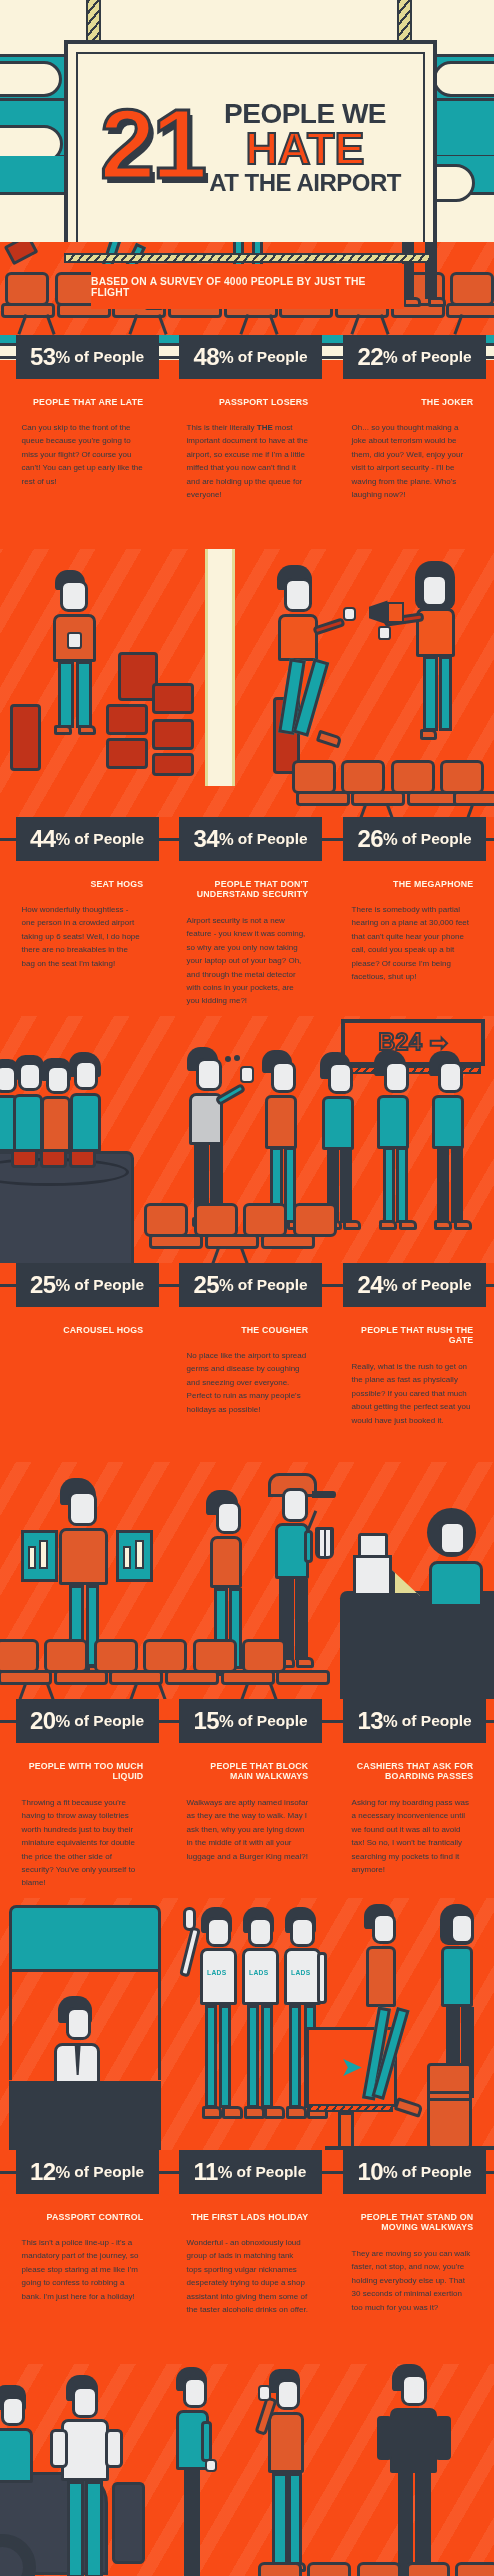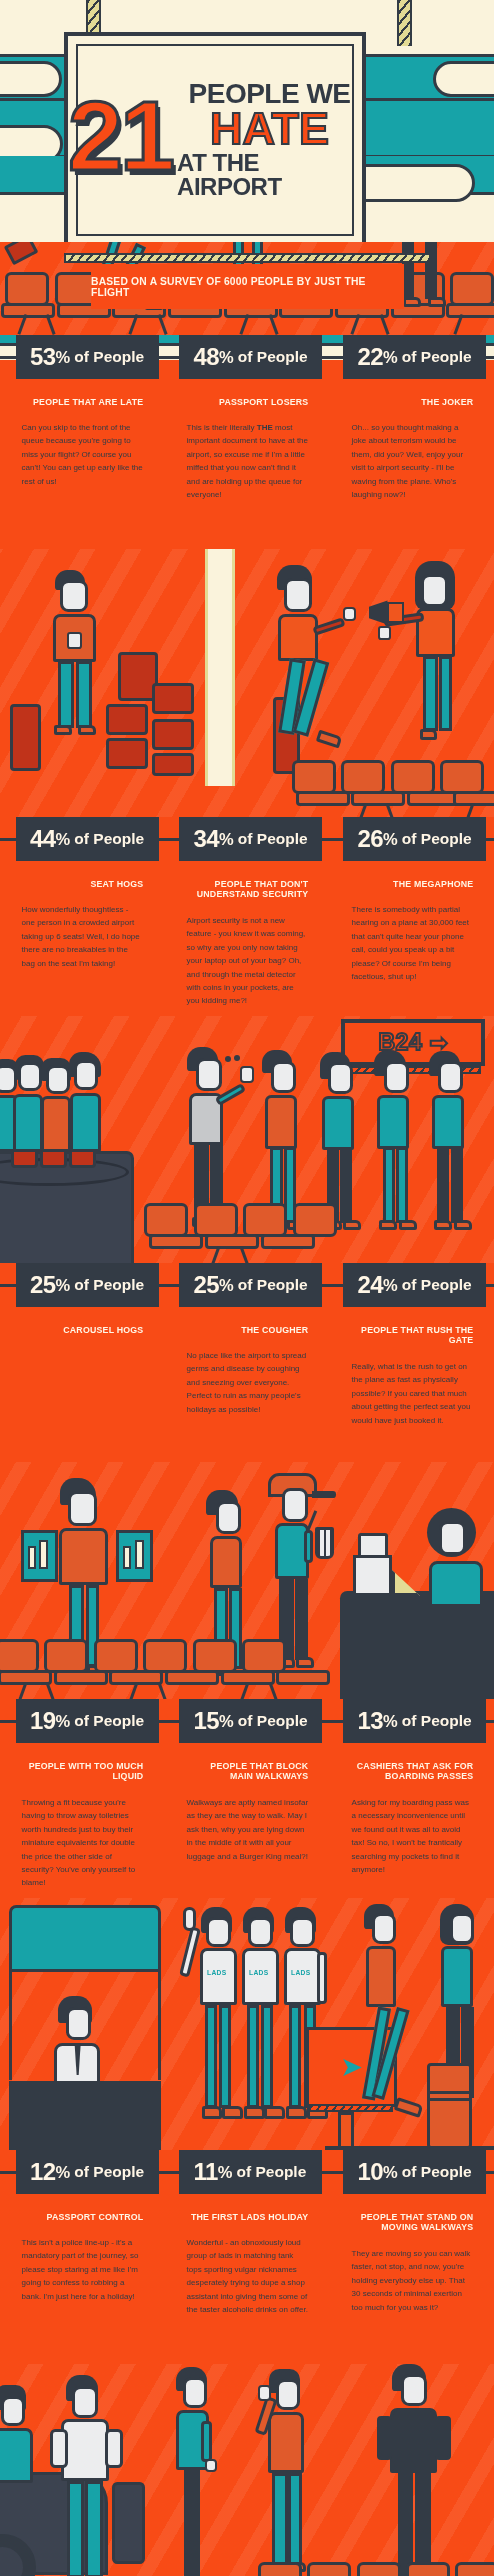--- a/index.html
+++ b/index.html
@@ -30,21 +30,21 @@
   .hdr-pill-a{left:-62px;top:61px;width:118px;height:30px;}
   .hdr-pill-b{left:-72px;top:125px;width:129px;height:32px;}
   .hdr-pill-c{left:433px;top:61px;width:129px;height:30px;}
   .hdr-pill-d{left:340px;top:164px;width:129px;height:32px;}
   .hdr-teal-low{position:absolute;left:0;top:156px;width:495px;height:36px;background:#17A3A8;border-bottom:3.6px solid #333B45;}
 
   .hanger{position:absolute;top:0;width:11.3px;height:46px;background:#E3DB95;border-left:2.6px solid #333B45;border-right:2.6px solid #333B45;
     background-image:repeating-linear-gradient(-50deg,#333B45 0 2.1px,transparent 2.1px 7.2px);}
   .hanger-l{left:86px;} .hanger-r{left:397px;}
 
-  .signboard{position:absolute;left:64px;top:32px;width:302px;height:216px;background:#FAF3DC;border:4.1px solid #333B45;box-sizing:border-box;z-index:6;}
+  .signboard{position:absolute;left:64px;top:40px;width:373px;height:216px;background:#FAF3DC;border:4.1px solid #333B45;box-sizing:border-box;z-index:6;}
   .signboard .inner{position:absolute;left:8.2px;top:8.2px;right:8.2px;bottom:8.2px;border:2.6px solid #333B45;}
   .sign-content{position:absolute;left:0;top:0;right:0;bottom:0;display:flex;align-items:center;justify-content:center;gap:5.2px;}
   .big21{font-size:99px;font-weight:bold;line-height:.8;color:#F84B16;-webkit-text-stroke:3.1px #333B45;letter-spacing:-3.1px;
          text-shadow:3.6px 4.6px 0 #333B45;padding-bottom:9.3px;}
   .titleblock{display:flex;flex-direction:column;align-items:center;}
   .t-peoplewe{font-size:28px;font-weight:bold;color:#333B45;letter-spacing:-0.5px;line-height:.95;}
   .t-hate{font-size:45px;font-weight:bold;color:#F84B16;-webkit-text-stroke:2.1px #333B45;line-height:.95;letter-spacing:0px;}
   .t-airport{font-size:24px;font-weight:bold;color:#333B45;letter-spacing:-0.5px;line-height:1;}
 
   .hatch{position:absolute;left:64px;top:253px;width:367px;height:10.3px;background:#E3DB95;border:2.1px solid #333B45;box-sizing:border-box;
@@ -164,21 +164,21 @@
       <div class="hair" style="left:3.1px;top:0px;width:30px;height:19.6px;border-radius:12.4px 12.4px 3.1px 3.1px;"></div>
       <div class="head" style="left:12.4px;top:6.2px;"></div>
       <div class="torso" style="left:7.2px;top:35px;width:32px;background:#17A3A8;"></div>
       <div class="arm" style="left:38px;top:20.6px;height:34px;background:#17A3A8;"></div>
       <div style="position:absolute;left:39px;top:8.2px;width:8.2px;height:17.5px;background:#ECEDEE;border:2.6px solid #333B45;border-radius:4.1px;box-sizing:border-box;"></div>
     </div>
   </div>
 
   <div class="hatch"></div>
   <div class="survey">
-    <span>BASED ON A SURVEY OF 6000 PEOPLE  BY JUST THE FLIGHT</span>
+    <span>BASED ON A SURVEY OF 4000 PEOPLE  BY JUST THE FLIGHT</span>
   </div>
 
   <div class="illus orange" style="height:93px;">
     <div class="stripes" style="top:0;height:93px;"></div>
     <div class="seatrow">
       <div class="seat" style="left:5.2px;"></div>
         <div class="seat" style="left:55px;"></div>
       <div class="seat" style="left:104px;"></div>
         <div class="seat" style="left:154px;"></div>
       <div class="seat" style="left:203px;"></div>
@@ -549,21 +549,21 @@
       <div class="leg" style="left:132px;transform:rotate(20deg);"></div>
         <div class="leg" style="left:161px;transform:rotate(-20deg);"></div>
       <div class="leg" style="left:243px;transform:rotate(20deg);"></div>
         <div class="leg" style="left:272px;transform:rotate(-20deg);"></div>
     </div>
   </div>
 
   <div class="statrow">
     <div class="statrule"></div>
     <div class="statbox sb1">
-      <span class="num">19</span>
+      <span class="num">20</span>
       <span class="pct">%</span>
       <span class="of">of People</span>
     </div>
     <div class="statbox sb2">
       <span class="num">15</span>
       <span class="pct">%</span>
       <span class="of">of People</span>
     </div>
     <div class="statbox sb3">
       <span class="num">13</span>

